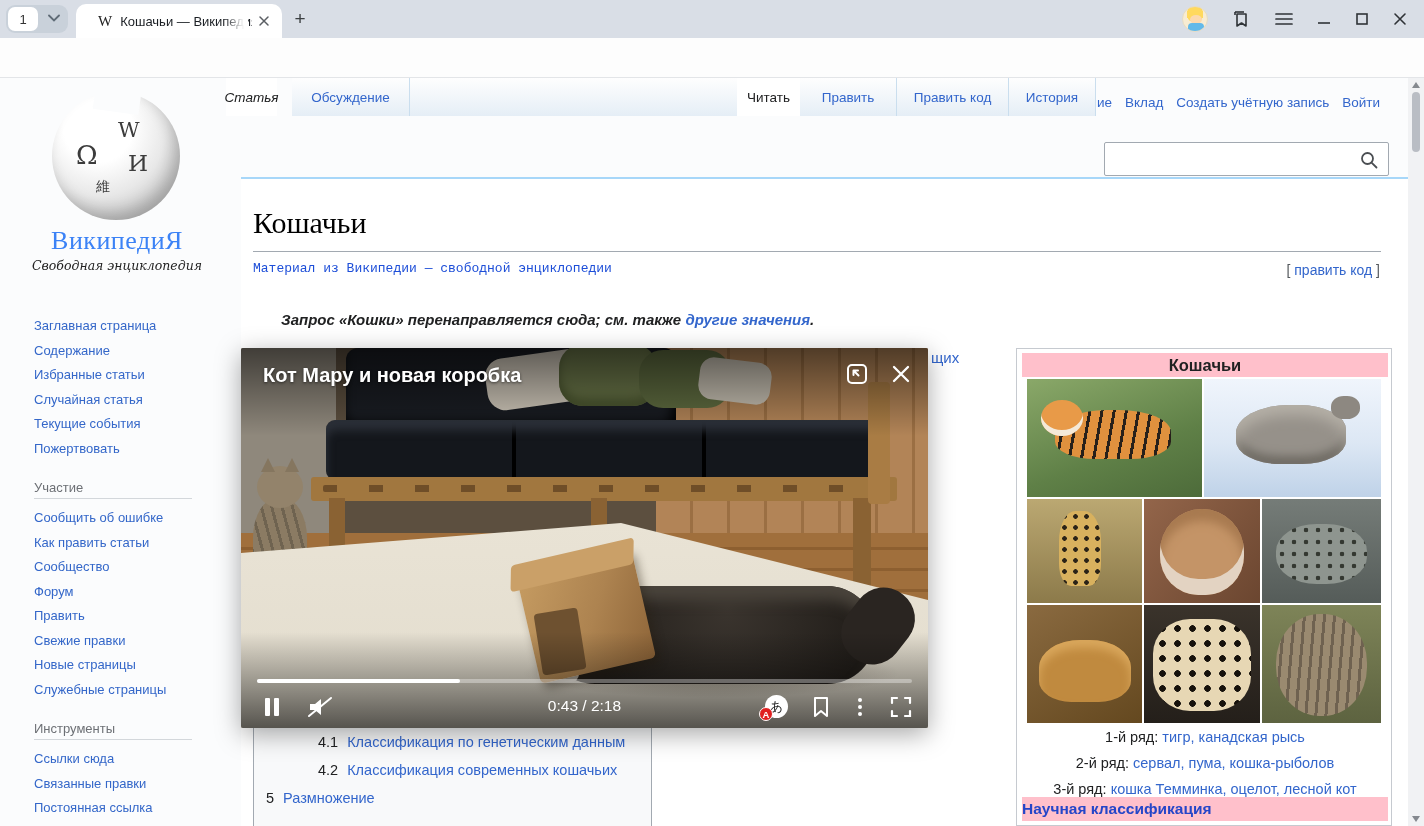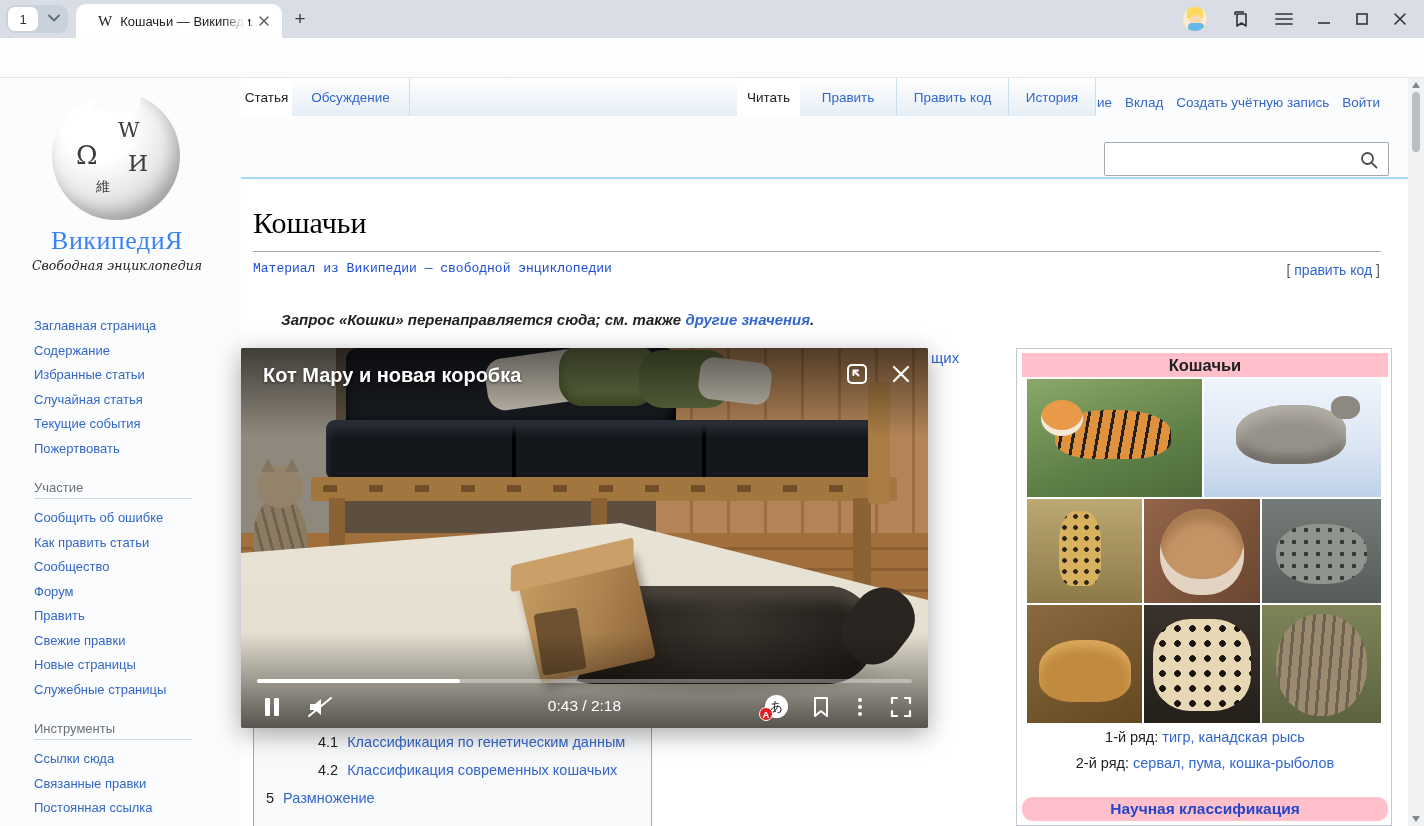--- a/index.html
+++ b/index.html
@@ -87,21 +87,21 @@
   .toc-num { color:#202122; margin-right:9px; }
   .toc-row a { color:#3366cc; }
 
   
   .infobox { position:absolute; left:1016px; top:270px; width:376px; height:478px; background:#fff; border:1px solid #c6cad0; padding:4px; }
   .ib-head { position:absolute; left:5px; top:4px; width:366px; height:24px; background:#ffc0cb; text-align:center; font-size:16.5px; font-weight:bold; color:#202122; line-height:24px; }
   .ib-grid { position:absolute; left:10px; top:30px; width:356px; }
   .cell { position:absolute; overflow:hidden; }
   .ib-cap { position:absolute; width:366px; left:5px; text-align:center; font-size:14.5px; color:#202122; }
   .ib-cap .lnk { color:#3366cc; }
-  .ib-class { position:absolute; left:5px; top:448px; width:366px; height:24px; background:#ffc0cb; text-align:center; font-weight:bold; font-size:15.5px; color:#2546c8; line-height:24px;border-radius:11px; }
+  .ib-class { position:absolute; left:5px; top:448px; width:366px; height:24px; background:#ffc0cb; font-weight:bold; font-size:15.5px; color:#2546c8; line-height:24px; }
 
   
   .an { position:absolute; }
   .im-tiger { background:linear-gradient(160deg,#8aa869 0%,#5f8047 60%,#4d6b3a 100%); }
   .im-tiger:after { content:""; position:absolute; left:16%; top:26%; width:66%; height:42%; border-radius:45% 45% 35% 35%;
     background:repeating-linear-gradient(100deg,#e0913e 0 9px,#27201a 9px 12px); }
   .im-tiger:before { content:""; position:absolute; left:8%; top:18%; width:24%; height:30%; border-radius:50%; background:#e89a48; z-index:1; box-shadow:inset 0 -6px 0 #f4e9d8; }
   .im-lynx { background:linear-gradient(#f0f5fc 0%,#dce7f4 55%,#bfd2e8 100%); }
   .im-lynx:after { content:""; position:absolute; left:18%; top:22%; width:62%; height:50%; border-radius:48% 42% 40% 40%; background:#96918a;
     box-shadow:inset 0 10px 14px #b5b0a7, inset 0 -8px 10px #6e6a63; }
@@ -326,21 +326,21 @@
       <ul>
         <li><a class="wl">Ссылки сюда</a></li>
         <li><a class="wl">Связанные правки</a></li>
         <li><a class="wl">Постоянная ссылка</a></li>
       </ul>
     </div>
 
     <div class="stripbg" style="left:292px;width:445px;"></div>
     <div class="stripbg" style="left:800px;width:296px;"></div>
     <div class="tabs-underline"></div>
-    <div class="wtab activeT" style="left:241px;width:51px;">
+    <div class="wtab activeT" style="left:226px;width:51px;font-style:italic;">
         <span>Статья</span>
       </div>
     <div class="wtab strip" style="left:292px;width:118px;">
         <a class="wl">Обсуждение</a>
       </div>
     <div class="wtab activeT" style="left:737px;width:63px;">
         <span>Читать</span>
       </div>
     <div class="wtab strip" style="left:800px;width:97px;">
         <a class="wl">Править</a>
@@ -384,20 +384,21 @@
         <div class="cell an im-lynx" style="left:177px;top:0;width:177px;height:118px;"></div>
         <div class="cell an im-serval" style="left:0;top:120px;width:115px;height:104px;"></div>
         <div class="cell an im-puma" style="left:117px;top:120px;width:116px;height:104px;"></div>
         <div class="cell an im-fishing" style="left:235px;top:120px;width:119px;height:104px;"></div>
         <div class="cell an im-temminck" style="left:0;top:226px;width:115px;height:118px;"></div>
         <div class="cell an im-ocelot" style="left:117px;top:226px;width:116px;height:118px;"></div>
         <div class="cell an im-wildcat" style="left:235px;top:226px;width:119px;height:118px;"></div>
       </div>
       <div class="ib-cap" style="top:380px;"><span>1-й ряд: </span><span class="lnk">тигр, канадская рысь</span></div>
       <div class="ib-cap" style="top:406px;"><span>2-й ряд: </span><span class="lnk">сервал, пума, кошка-рыболов</span></div>
+      <div class="ib-cap" style="top:432px;"><span>3-й ряд: </span><span class="lnk">кошка Темминка, оцелот, лесной кот</span></div>
       <div class="ib-class">Научная классификация</div>
     </div>
 
     <div class="pscroll">
       <div class="tri up"></div>
       <div class="thumb"></div>
       <div class="tri down"></div>
     </div>
   </div>
 

